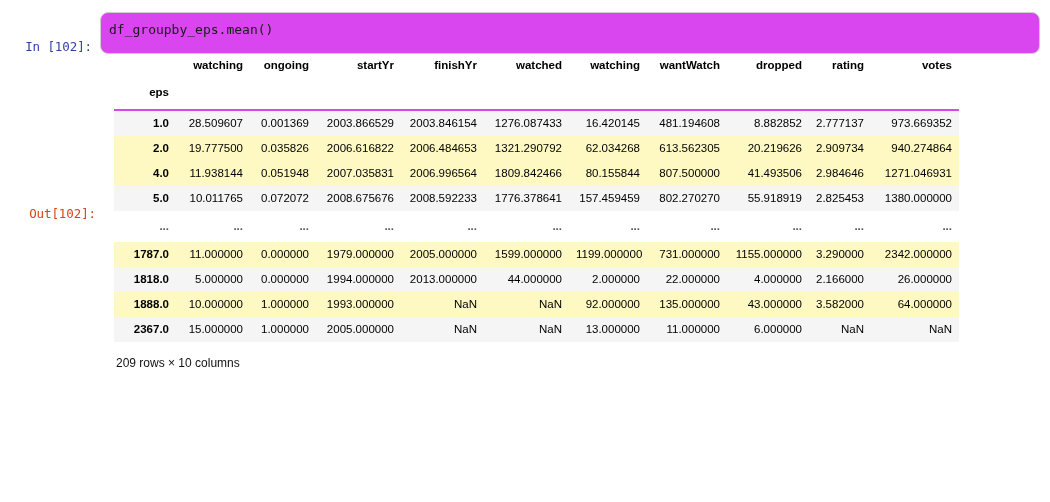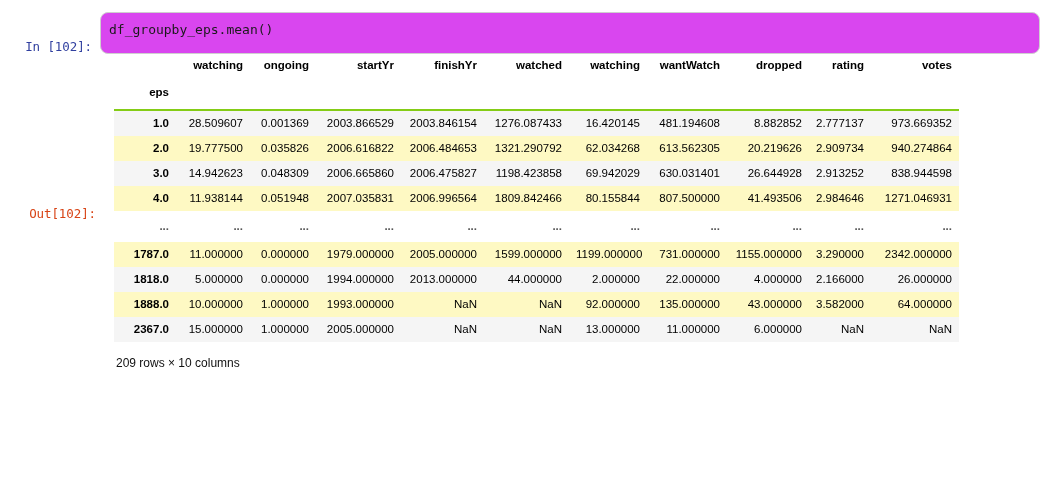--- a/index.html
+++ b/index.html
@@ -104,21 +104,21 @@
     padding-bottom: 3px;
     padding-top: 4px;
     background: #ffffff;
     color: #000000;
   }
   table.dataframe thead tr.idx-row th {
     padding-top: 9px;
     padding-bottom: 9px;
   }
   table.dataframe thead tr.idx-row {
-    border-bottom: 2px solid #84cc16;
+    border-bottom: 2px solid #d946ef;
   }
   table.dataframe tbody th {
     font-weight: bold;
     text-align: right;
   }
   table.dataframe tbody tr.odd  { background: #f5f5f5; }
   table.dataframe tbody tr.even { background: #fef9c3; }
   table.dataframe tbody tr.dots td,
   table.dataframe tbody tr.dots th {
     color: #555555;
@@ -226,46 +226,46 @@
               <td>0.035826</td>
               <td>2006.616822</td>
               <td>2006.484653</td>
               <td>1321.290792</td>
               <td>62.034268</td>
               <td>613.562305</td>
               <td>20.219626</td>
               <td>2.909734</td>
               <td>940.274864</td>
             </tr>
-            <tr class="odd">
-              <th>3.0</th>
-              <td>14.942623</td>
-              <td>0.048309</td>
-              <td>2006.665860</td>
-              <td>2006.475827</td>
-              <td>1198.423858</td>
-              <td>69.942029</td>
-              <td>630.031401</td>
-              <td>26.644928</td>
-              <td>2.913252</td>
-              <td>838.944598</td>
-            </tr>
             <tr class="even">
               <th>4.0</th>
               <td>11.938144</td>
               <td>0.051948</td>
               <td>2007.035831</td>
               <td>2006.996564</td>
               <td>1809.842466</td>
               <td>80.155844</td>
               <td>807.500000</td>
               <td>41.493506</td>
               <td>2.984646</td>
               <td>1271.046931</td>
             </tr>
+            <tr class="odd">
+              <th>5.0</th>
+              <td>10.011765</td>
+              <td>0.072072</td>
+              <td>2008.675676</td>
+              <td>2008.592233</td>
+              <td>1776.378641</td>
+              <td>157.459459</td>
+              <td>802.270270</td>
+              <td>55.918919</td>
+              <td>2.825453</td>
+              <td>1380.000000</td>
+            </tr>
             <tr class="dots">
               <th>...</th>
               <td>...</td>
               <td>...</td>
               <td>...</td>
               <td>...</td>
               <td>...</td>
               <td>...</td>
               <td>...</td>
               <td>...</td>

